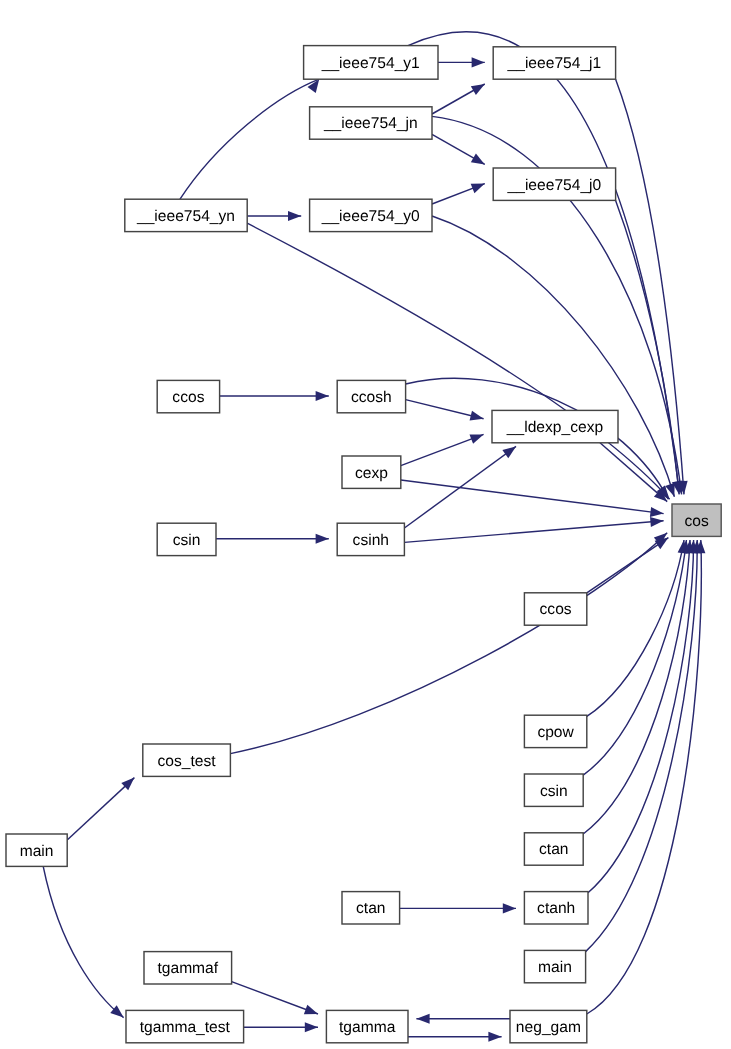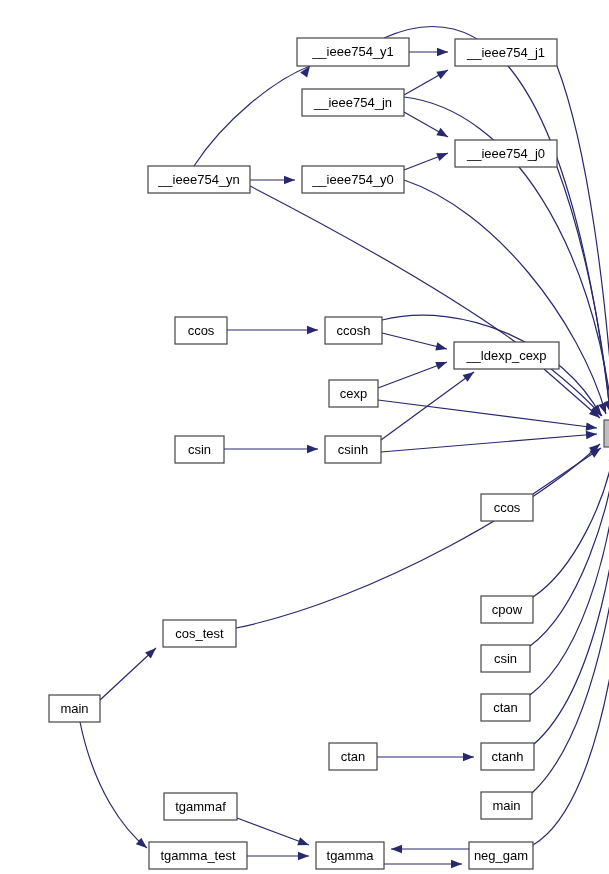--- a/index.html
+++ b/index.html
@@ -6,21 +6,20 @@
     margin: 0;
     padding: 0;
     background: #ffffff;
   }
   #graph-root {
     position: relative;
     width: 504px;
     height: 874px;
     background: #ffffff;
     font-family: "Liberation Sans", sans-serif;
-    margin-left: 44px;
   }
   svg#callgraph {
     display: block;
     width: 609px;
     height: 874px;
   }
   .node-box {
     fill: #ffffff;
     stroke: #444444;
     stroke-width: 1.2;

